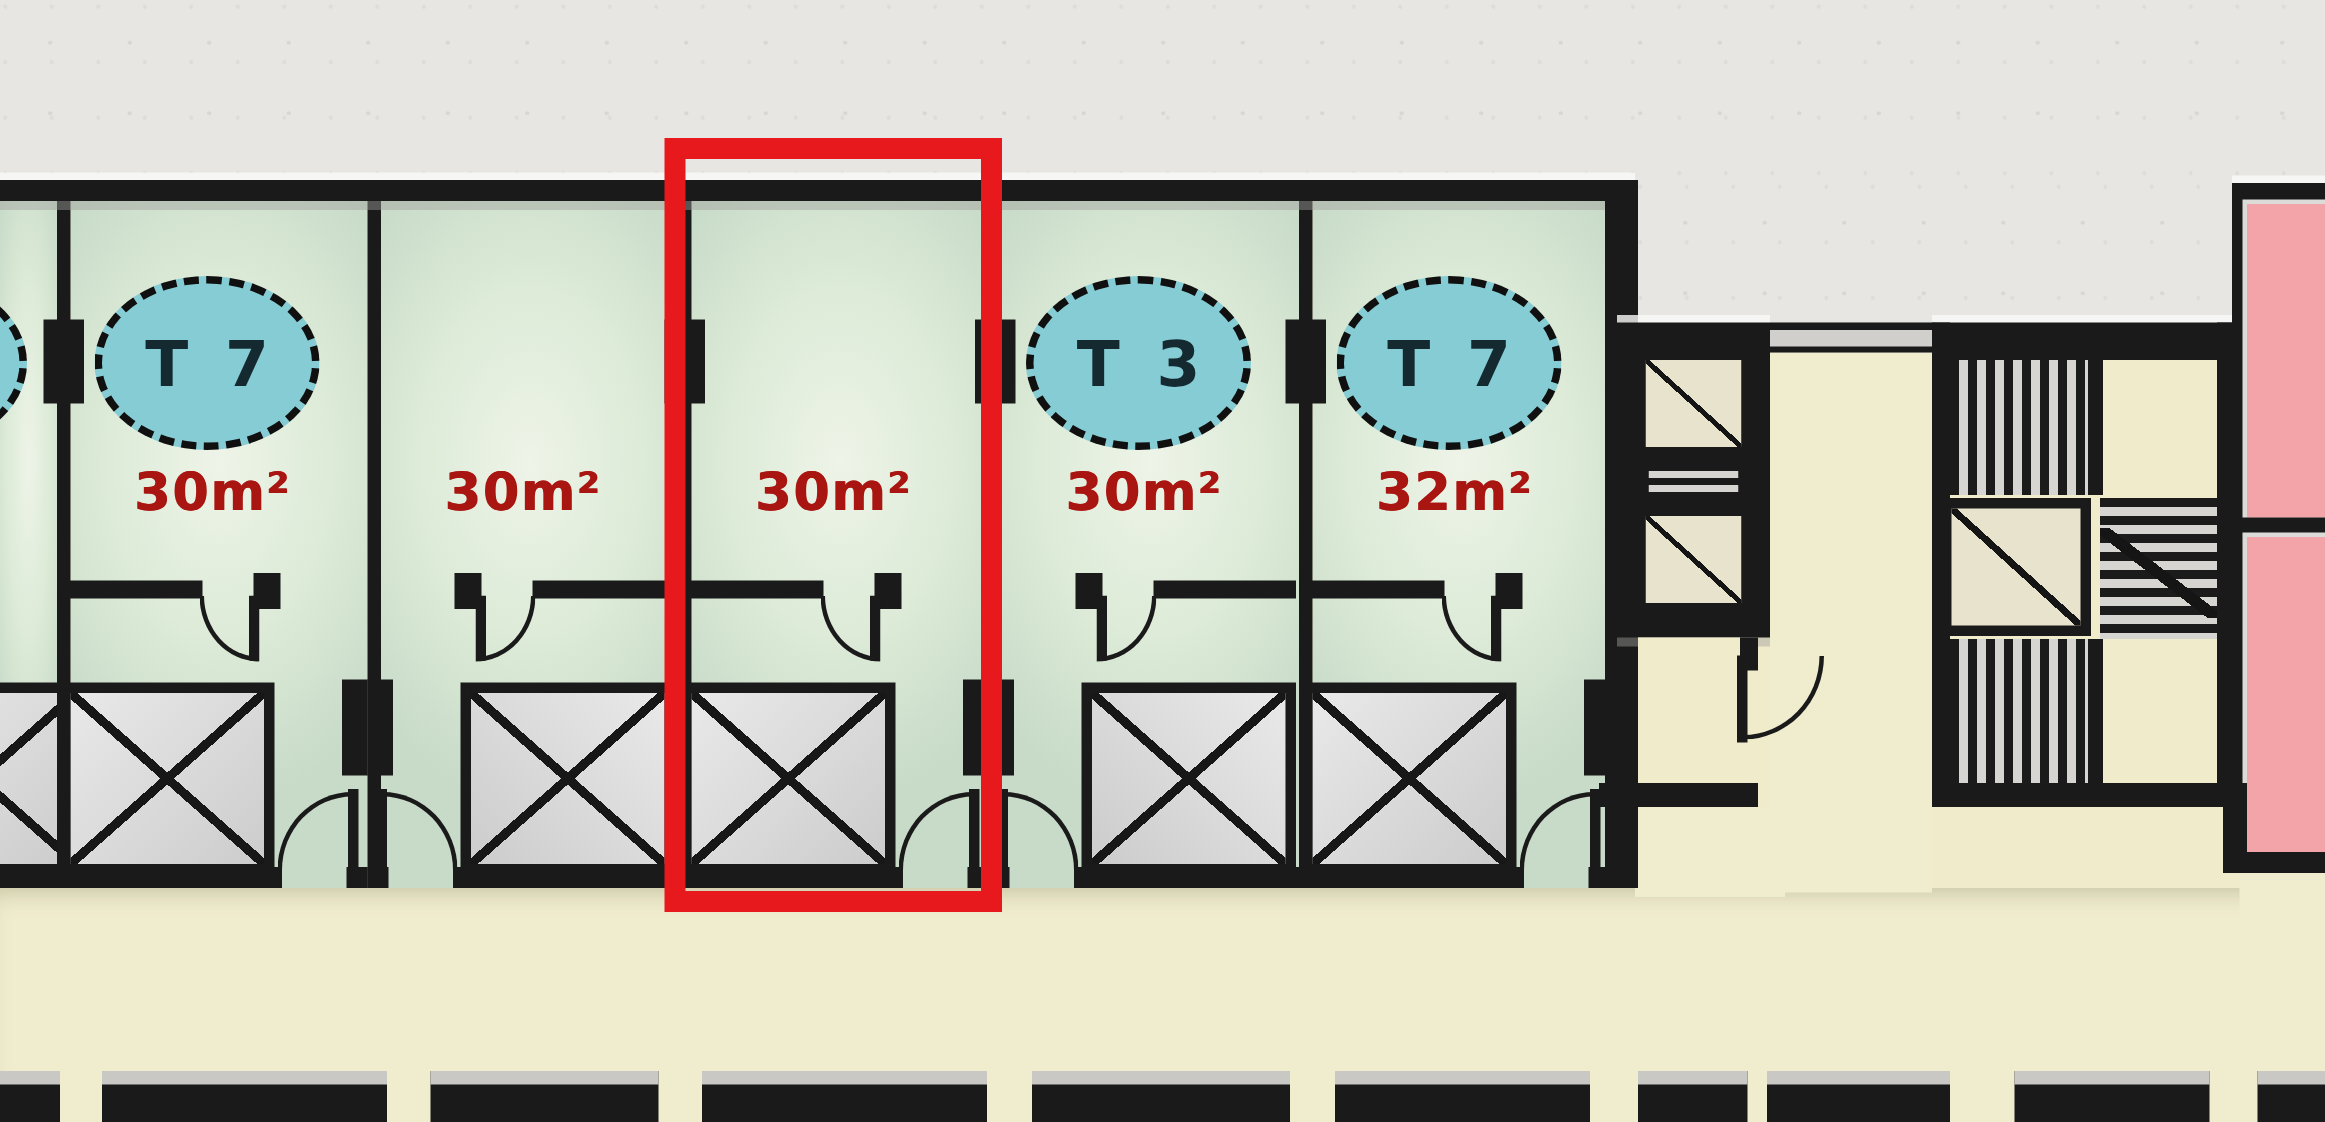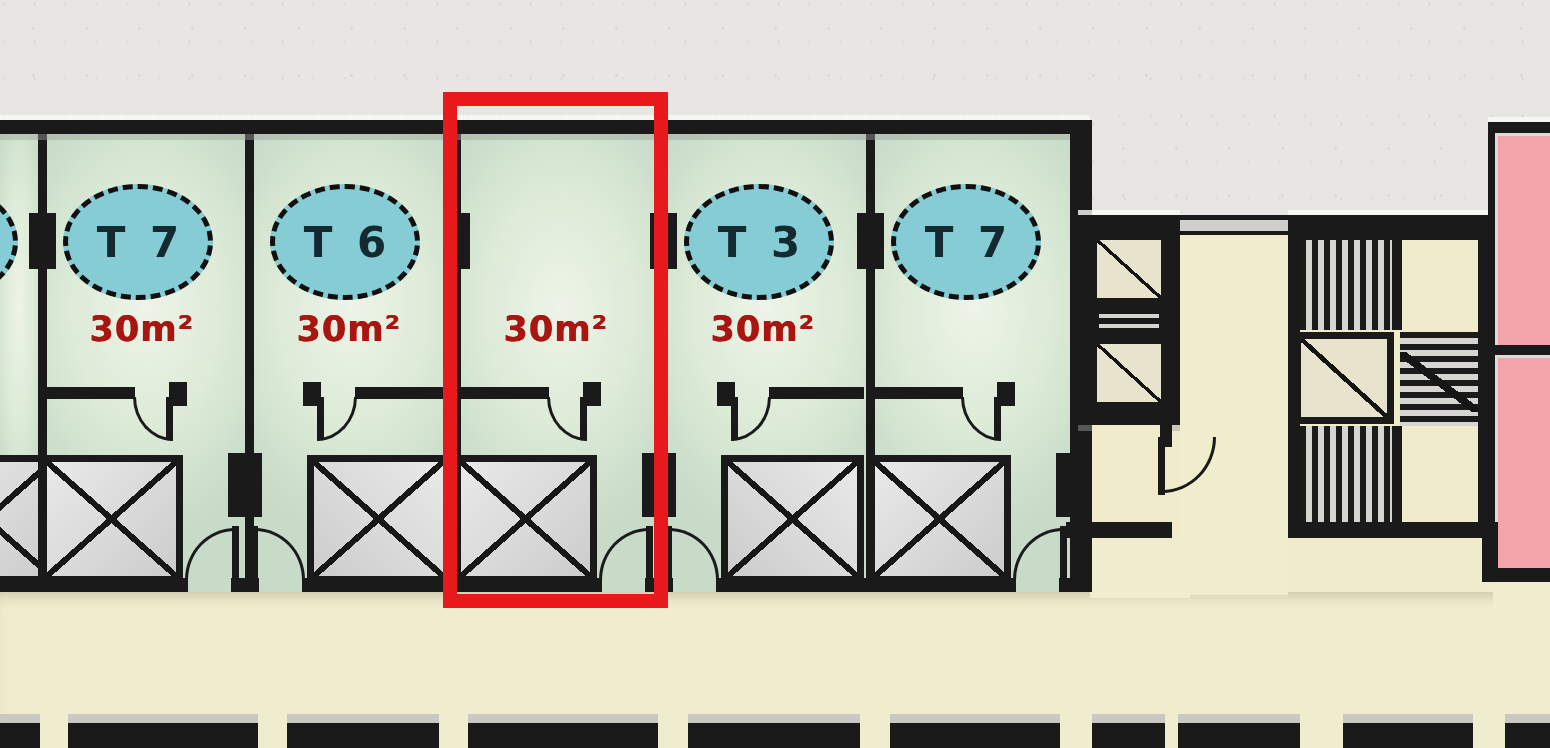--- a/index.html
+++ b/index.html
@@ -107,23 +107,20 @@
         <div class="earc"></div>
         <div class="eleaf"></div>
         <div class="bwall b1"></div>
         <div class="bwall b2"></div>
       </div>
     </div>
       <div class="unit mir" style="left: 245px;">
       <div class="floor"></div>
       <div class="divider"></div>
 
-      <div class="circle">
-        <span class="ulabel">T 6</span>
-      </div>
       <div class="alabel">30m²</div>
       <div class="lower">
         <div class="iwall"></div>
         <div class="icap"></div>
         <div class="iarc"></div>
         <div class="xbox"></div>
         <div class="lblock"></div>
         <div class="earc"></div>
         <div class="eleaf"></div>
         <div class="bwall b1"></div>
@@ -167,20 +164,21 @@
         <div class="bwall b2"></div>
       </div>
     </div>
       <div class="unit has-ublock" style="left: 866px;">
       <div class="floor"></div>
       <div class="divider"></div>
       <div class="ublock"></div>
       <div class="circle">
         <span class="ulabel">T 7</span>
       </div>
+      <div class="alabel">32m²</div>
       <div class="lower">
         <div class="iwall"></div>
         <div class="icap"></div>
         <div class="iarc"></div>
         <div class="xbox"></div>
         <div class="lblock"></div>
         <div class="earc"></div>
         <div class="eleaf"></div>
         <div class="bwall b1"></div>
         <div class="bwall b2"></div>

